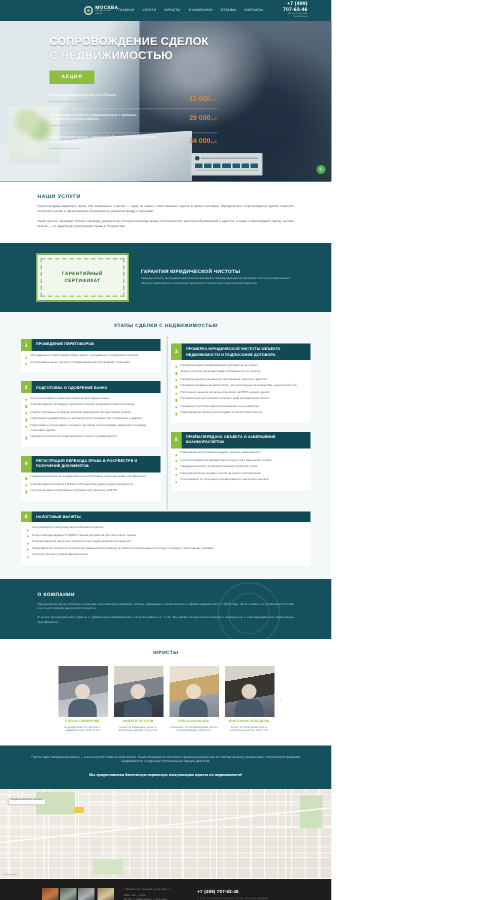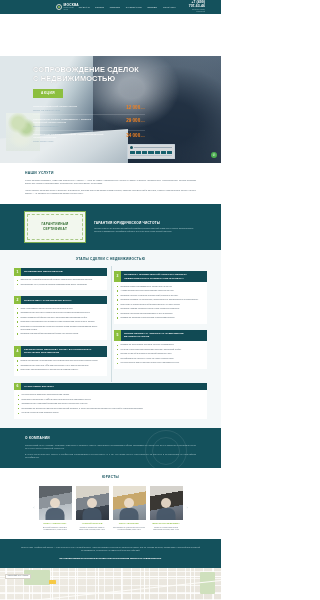--- a/index.html
+++ b/index.html
@@ -35,21 +35,20 @@
   .nav a { color:#d7e5e7; font-size:2.2px; text-decoration:none; letter-spacing:.1px; white-space:nowrap; }
 
   .phonebox { text-align:right; line-height:1.1; }
   .phone { color:#ffffff; font-size:3.4px; font-weight:bold; letter-spacing:.1px; }
   .phone-sub { color:#8fb4ba; font-size:1.6px; margin-top:.4px; }
 
   
   .hero {
     position:relative; height:107px; width:100%; overflow:hidden;
     background:#14532d;
-    margin-top:42px;
   }
   .hero-photo {
     position:absolute; inset:0;
     background:
       radial-gradient(circle at 74% 34%, #6d7b88 0 9%, rgba(109,123,136,0) 40%),
       radial-gradient(circle at 90% 52%, #3c4b5c 0 14%, rgba(60,75,92,0) 46%),
       linear-gradient(120deg,#dfe7ea 0 26%, #b9c8cf 33%, #5e7386 48%, #33455a 64%, #22384d 100%);
   }
   .hero-photo::after{
     content:""; position:absolute; right:0; top:0; width:58%; height:100%;

